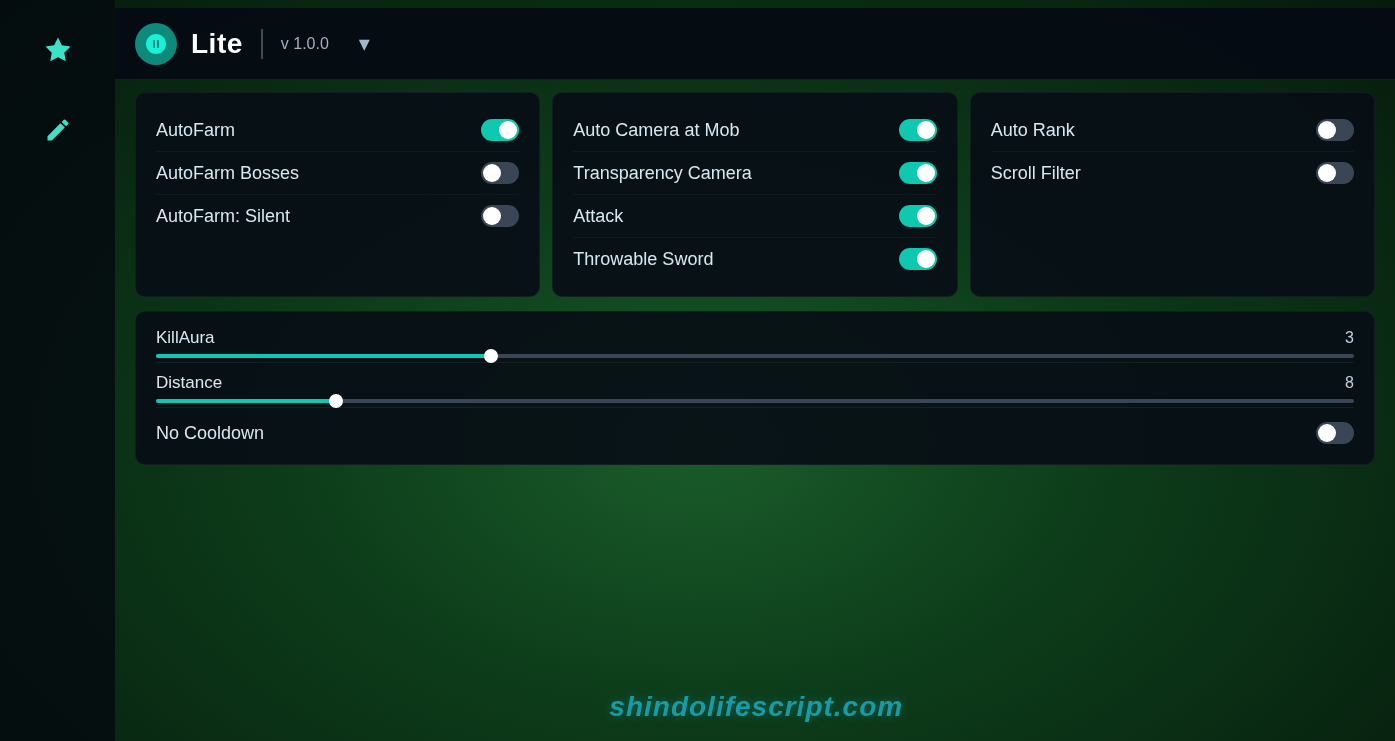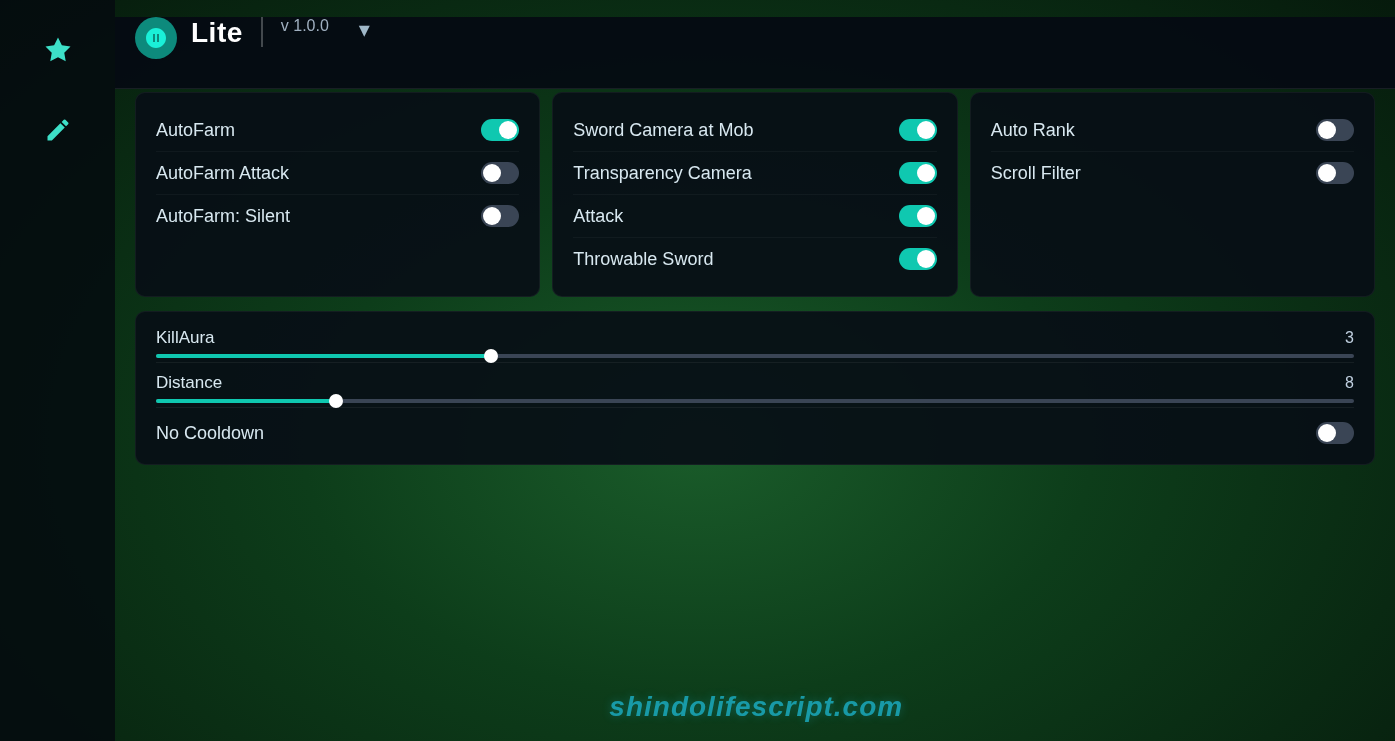--- a/index.html
+++ b/index.html
@@ -33,27 +33,27 @@
       display: flex;
       flex-direction: column;
       align-items: center;
       padding-top: 10px;
     }
 
     
     .header-bar {
       position: absolute;
       left: 115px;
-      top: 17px;
+      top: 8px;
       right: 0;
       height: 72px;
       background: rgba(5, 10, 18, 0.92);
       z-index: 3;
       display: flex;
-      align-items: flex-start;
+      align-items: center;
       padding: 0 20px;
       border-bottom: 1px solid rgba(255,255,255,0.08);
     }
 
     .header-logo {
       width: 42px;
       height: 42px;
       background: #0d8a7c;
       border-radius: 50%;
       display: flex;
@@ -332,36 +332,36 @@
   <div class="cards-grid">
 
     <div class="card">
       <div class="toggle-row">
         <span class="toggle-label">AutoFarm</span>
         <div class="toggle on">
             <div class="toggle-knob"></div>
           </div>
       </div>
       <div class="toggle-row">
-        <span class="toggle-label">AutoFarm Attack</span>
+        <span class="toggle-label">AutoFarm Bosses</span>
         <div class="toggle off">
             <div class="toggle-knob"></div>
           </div>
       </div>
       <div class="toggle-row">
         <span class="toggle-label">AutoFarm: Silent</span>
         <div class="toggle off">
             <div class="toggle-knob"></div>
           </div>
       </div>
     </div>
 
     <div class="card">
       <div class="toggle-row">
-        <span class="toggle-label">Sword Camera at Mob</span>
+        <span class="toggle-label">Auto Camera at Mob</span>
         <div class="toggle on">
             <div class="toggle-knob"></div>
           </div>
       </div>
       <div class="toggle-row">
         <span class="toggle-label">Transparency Camera</span>
         <div class="toggle on">
             <div class="toggle-knob"></div>
           </div>
       </div>

